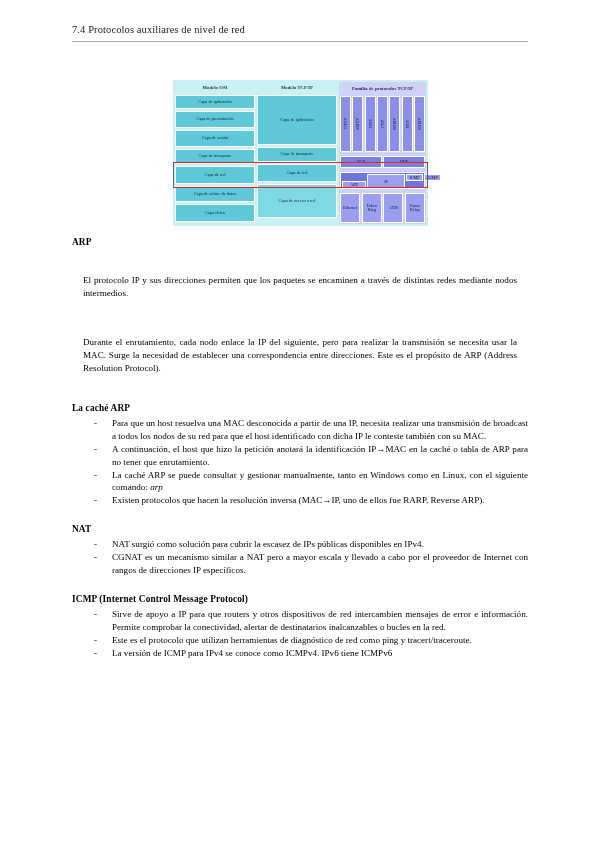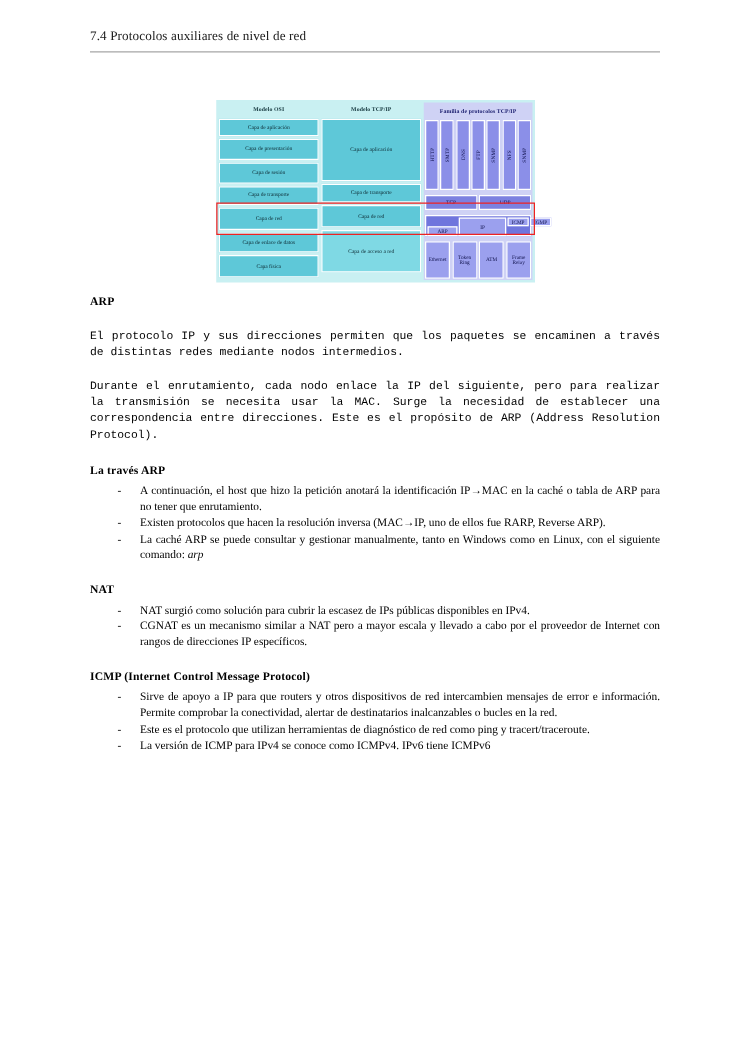--- a/index.html
+++ b/index.html
@@ -213,24 +213,23 @@
     font-size: 9.1px;
     line-height: 1.42;
   }
   h3.sec {
     font-size: 9.3px;
     font-weight: bold;
     margin: 0 0 0 0;
     letter-spacing: 0.15px;
   }
   p.para {
-    margin: 0;
+    margin: 11px;
     text-align: justify;
     text-justify: inter-word;
-    font-family: Liberation Mono, monospace;
   }
   .gap-md { height: 14px; }
   .gap-lg { height: 16px; }
 
   ul.bullets {
     list-style: none;
     margin: 2px 0 0 0;
     padding: 0;
   }
   ul.bullets li {
@@ -334,25 +333,26 @@
   <div class="content">
 
     <h3 class="sec">ARP</h3>
     <div class="gap-md"></div>
     <p class="para">El protocolo IP y sus direcciones permiten que los paquetes se encaminen a través de distintas redes mediante nodos intermedios.</p>
     <div class="gap-md"></div>
     <p class="para">Durante el enrutamiento, cada nodo enlace la IP del siguiente, pero para realizar la transmisión se necesita usar la MAC. Surge la necesidad de establecer una correspondencia entre direcciones. Este es el propósito de ARP (Address Resolution Protocol).</p>
 
     <div class="gap-lg"></div>
 
-    <h3 class="sec">La través ARP</h3>
+    <h3 class="sec">La caché ARP</h3>
     <ul class="bullets">
+      <li>Para que un host resuelva una MAC desconocida a partir de una IP, necesita realizar una transmisión de broadcast a todos los nodos de su red para que el host identificado con dicha IP le conteste también con su MAC.</li>
       <li>A continuación, el host que hizo la petición anotará la identificación IP→MAC en la caché o tabla de ARP para no tener que enrutamiento.</li>
+      <li><span>La caché ARP se puede consultar y gestionar manualmente, tanto en Windows como en Linux, con el siguiente comando: </span><span class="it">arp</span></li>
       <li>Existen protocolos que hacen la resolución inversa (MAC→IP, uno de ellos fue RARP, Reverse ARP).</li>
-      <li><span>La caché ARP se puede consultar y gestionar manualmente, tanto en Windows como en Linux, con el siguiente comando: </span><span class="it">arp</span></li>
     </ul>
 
     <div class="gap-lg"></div>
 
     <h3 class="sec">NAT</h3>
     <ul class="bullets">
       <li>NAT surgió como solución para cubrir la escasez de IPs públicas disponibles en IPv4.</li>
       <li>CGNAT es un mecanismo similar a NAT pero a mayor escala y llevado a cabo por el proveedor de Internet con rangos de direcciones IP específicos.</li>
     </ul>
 

